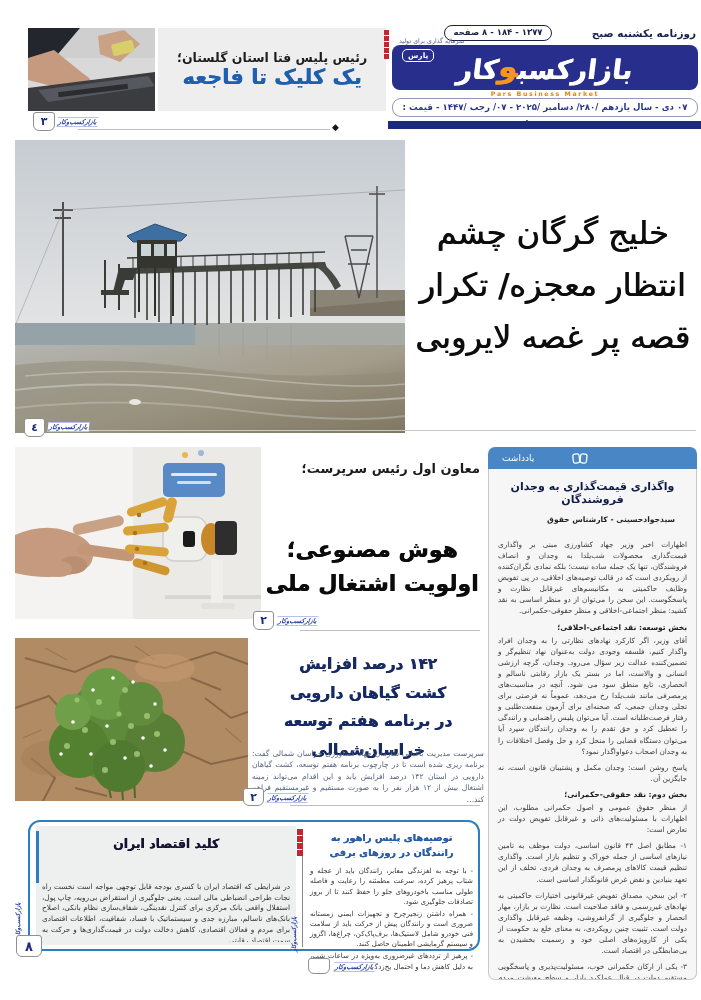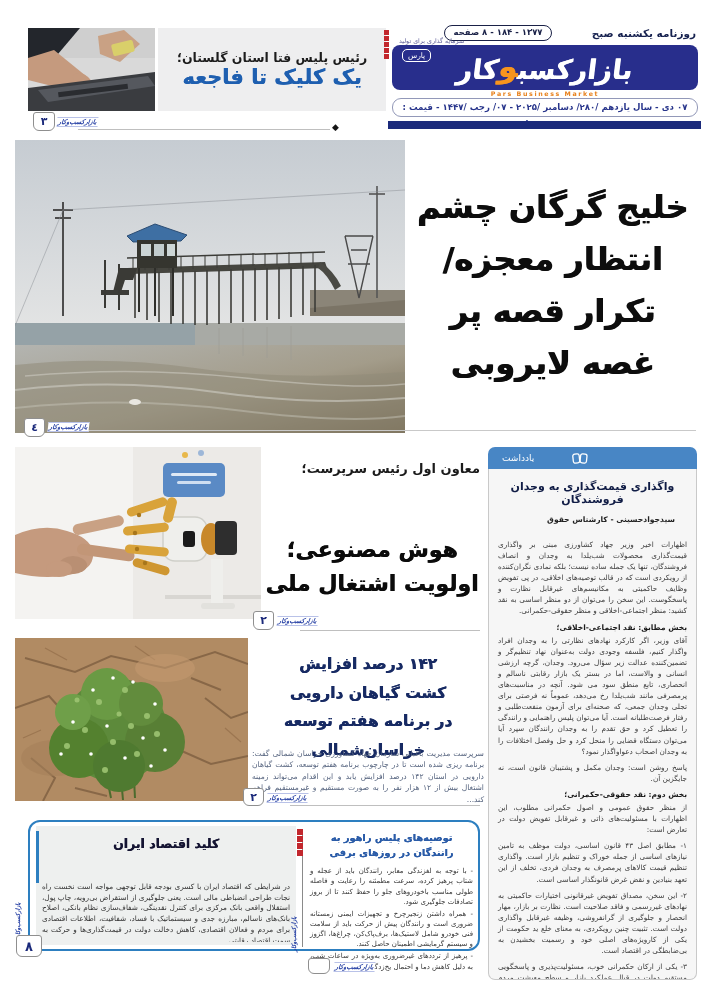--- a/index.html
+++ b/index.html
@@ -36,31 +36,31 @@
   .weekday { left:556px; top:27px; width:140px; text-align:right; font-size:10.5px; font-weight:bold; color:#16214f; }
   .issuebox { left:444px; top:25px; width:108px; height:16px; border:1.5px solid #1a2147; border-radius:8px;
               font-size:8.5px; font-weight:bold; color:#1a2147; text-align:center; line-height:13px; }
   .tagline { left:399px; top:37px; font-size:6.3px; color:#5b5b96; }
   .logobox { left:392px; top:45px; width:306px; height:45px; background:#282e8c; border-radius:8px;
              display:flex; align-items:center; justify-content:center; }
   .logotxt { color:#fff; font-weight:bold; font-size:27px; transform:skewX(-7deg);
              text-shadow:.6px 0 #fff; letter-spacing:-1px; }
   .logotxt .vav { color:#f7941d; font-size:31px; position:relative; top:-2px; text-shadow:.6px 0 #f7941d; }
   .parsbadge { position:absolute; left:10px; top:4px; border:1px solid #fff; border-radius:5px;
-               color:#fff; font-size:7.5px; font-weight:normal; padding:1px 5px; }
+               color:#fff; font-size:7.5px; font-weight:bold; padding:1px 5px; }
   .logoen { left:392px; top:90px; width:306px; text-align:center; font-size:6.3px; font-weight:bold;
             letter-spacing:1.6px; color:#e8821e; }
   .datepill { left:392px; top:98px; width:306px; height:19px; border:1px solid #9298b8; border-radius:9px;
               background:#fff; text-align:center; font-size:8.6px; font-weight:bold; color:#27348b; line-height:17px; }
   .bluebar { left:388px; top:121px; width:313px; height:8px; background:#1b2a7b; }
 
   
   .lead-photo { left:15px; top:140px; width:390px; height:293px; overflow:hidden; }
   .lead-head { left:408px; top:148px; width:289px; height:276px; display:flex; align-items:center; justify-content:center;
-               font-size:32px; font-weight:bold; color:#0d0d0d; text-align:center; line-height:1.62;
+               font-size:32px; font-weight:normal; color:#0d0d0d; text-align:center; line-height:1.62;
                text-shadow:.8px 0 #0d0d0d; }
 
   
   .ai-photo { left:15px; top:447px; width:246px; height:172px; overflow:hidden; }
   .ai-kicker { left:280px; top:461px; width:200px; text-align:right; font-size:13px; font-weight:600; color:#1b1b1b; }
   .ai-head { left:262px; top:533px; width:220px; text-align:center; font-size:22px; font-weight:bold; color:#0b0b0b;
              line-height:1.55; text-shadow:.6px 0 #0b0b0b; }
 
   
   .hb-photo { left:15px; top:638px; width:233px; height:163px; overflow:hidden; }
@@ -373,21 +373,21 @@
         <svg width="16" height="11" viewBox="0 0 16 11">
           <rect x="1" y="1" width="6.4" height="9" rx="2" fill="none" stroke="#fff" stroke-width="1.3" transform="rotate(-6 4 5)"></rect>
           <rect x="8.4" y="1" width="6.4" height="9" rx="2" fill="none" stroke="#fff" stroke-width="1.3" transform="rotate(6 12 5)"></rect>
         </svg>
       </span>
     </div>
     <div class="note-body rtl">
       <div class="note-title">واگذاری قیمت‌گذاری به وجدان فروشندگان</div>
       <div class="note-author">سیدجوادحسینی - کارشناس حقوق</div>
       <div class="note-p">اظهارات اخیر وزیر جهاد کشاورزی مبنی بر واگذاری قیمت‌گذاری محصولات شب‌یلدا به وجدان و انصاف فروشندگان، تنها یک جمله ساده نیست؛ بلکه نمادی نگران‌کننده از رویکردی است که در قالب توصیه‌های اخلاقی، در پی تفویض وظایف حاکمیتی به مکانیسم‌های غیرقابل نظارت و پاسخگوست. این سخن را می‌توان از دو منظر اساسی به نقد کشید: منظر اجتماعی-اخلاقی و منظر حقوقی-حکمرانی.</div>
-      <div class="note-h">بخش مطابق: نقد اجتماعی-اخلاقی؛</div>
+      <div class="note-h">بخش توسعه: نقد اجتماعی-اخلاقی؛</div>
       <div class="note-p">آقای وزیر، اگر کارکرد نهادهای نظارتی را به وجدان افراد واگذار کنیم، فلسفه وجودی دولت به‌عنوان نهاد تنظیم‌گر و تضمین‌کننده عدالت زیر سؤال می‌رود. وجدان، گرچه ارزشی انسانی و والاست، اما در بستر یک بازار رقابتی ناسالم و انحصاری، تابع منطق سود می شود. آنچه در مناسبت‌های پرمصرفی مانند شب‌یلدا رخ می‌دهد، عموماً نه فرصتی برای تجلی وجدان جمعی، که صحنه‌ای برای آزمون منفعت‌طلبی و رفتار فرصت‌طلبانه است. آیا می‌توان پلیس راهنمایی و رانندگی را تعطیل کرد و حق تقدم را به وجدان رانندگان سپرد آیا می‌توان دستگاه قضایی را منحل کرد و حل وفصل اختلافات را به وجدان اصحاب دعواواگذار نمود؟</div>
       <div class="note-p">پاسخ روشن است: وجدان مکمل و پشتیبان قانون است، نه جایگزین آن.</div>
       <div class="note-h">بخش دوم: نقد حقوقی-حکمرانی؛</div>
       <div class="note-p">از منظر حقوق عمومی و اصول حکمرانی مطلوب، این اظهارات با مسئولیت‌های ذاتی و غیرقابل تفویض دولت در تعارض است:</div>
       <div class="note-p">۱- مطابق اصل ۴۳ قانون اساسی، دولت موظف به تامین نیازهای اساسی از جمله خوراک و تنظیم بازار است. واگذاری تنظیم قیمت کالاهای پرمصرف به وجدان فردی، تخلف از این تعهد بنیادین و نقض غرض قانونگذار اساسی است.</div>
       <div class="note-p">۲- این سخن، مصداق تفویض غیرقانونی اختیارات حاکمیتی به نهادهای غیررسمی و فاقد صلاحیت است. نظارت بر بازار، مهار انحصار و جلوگیری از گرانفروشی، وظیفه غیرقابل واگذاری دولت است. تثبیت چنین رویکردی، به معنای خلع ید حکومت از یکی از کارویژه‌های اصلی خود و رسمیت بخشیدن به بی‌ضابطگی در اقتصاد است.</div>
       <div class="note-p">۳- یکی از ارکان حکمرانی خوب، مسئولیت‌پذیری و پاسخگویی مستقیم دولت در قبال عملکرد بازار و سطح معیشت مردم است. شعار وجدان فروشندگان، این زنجیره مسئولیت‌پذیری را می‌شکند و دولت را در مقام پاسخگویی، به مکانیسمی خصوصی، غیرشفاف و غیرقابل پیگیری ارجاع می‌دهد.</div>
     </div>
   </div>
 

